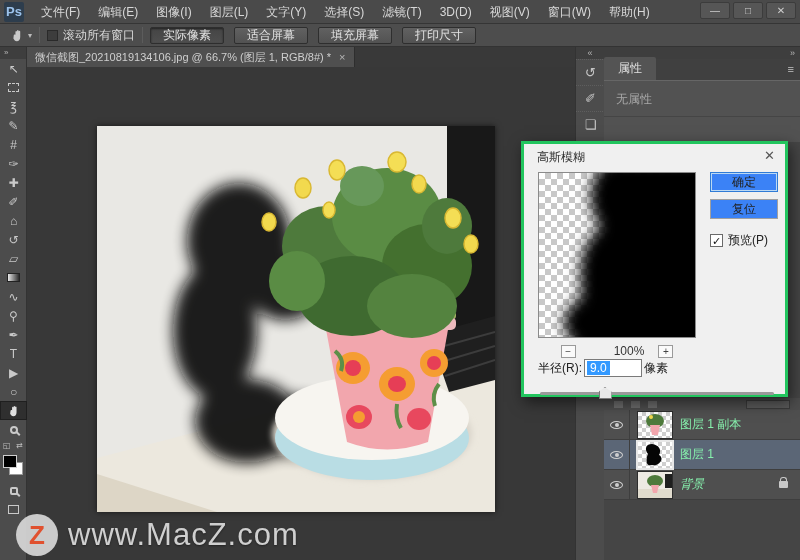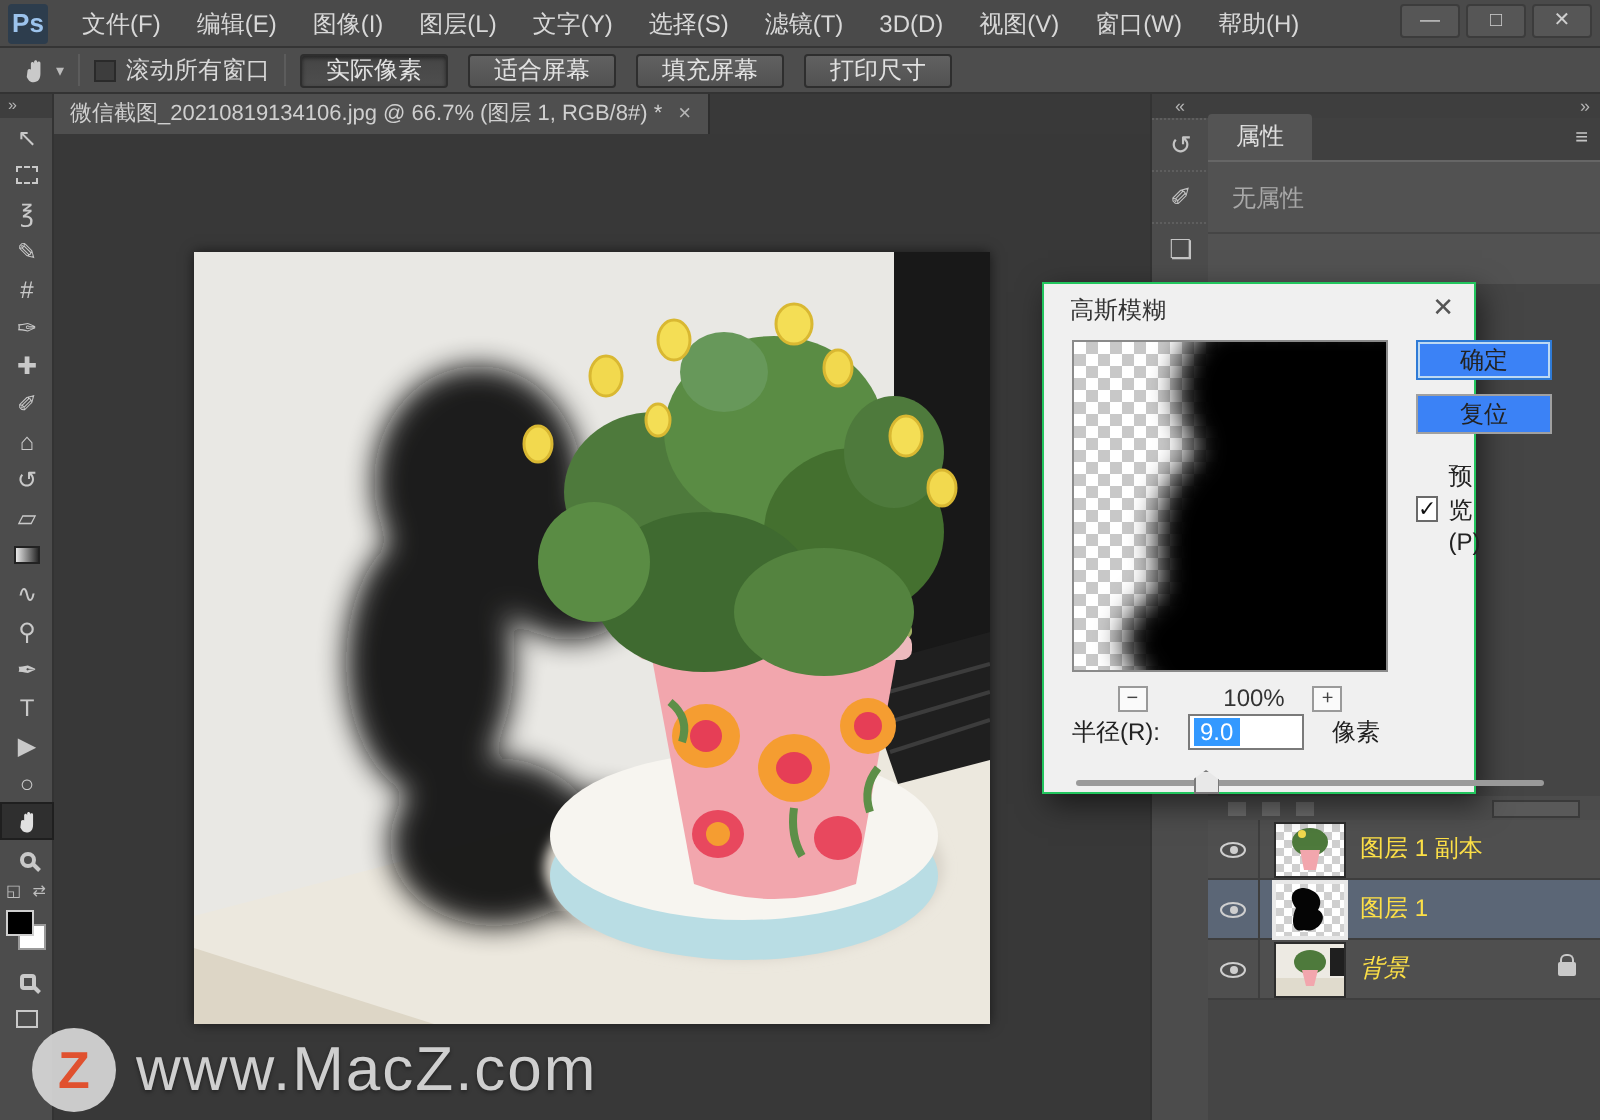--- a/index.html
+++ b/index.html
@@ -63,39 +63,39 @@
   .lp-ic { width:9px; height:7px; background:#6a6a6a; }
   .lp-box { margin-left:auto; width:44px; height:9px; background:#595959; border:1px solid #3a3a3a; }
   .layer-row { height:30px; display:flex; align-items:center; background:#4f4f4f; border-bottom:1px solid #3e3e3e; }
   .layer-row.selected { background:#5b6676; }
   .eye-cell { width:26px; display:flex; justify-content:center; border-right:1px solid #3e3e3e; align-self:stretch; align-items:center; }
   .eye { width:13px; height:8px; border:1px solid #cfcfcf; border-radius:50%; position:relative; }
   .eye::after { content:""; position:absolute; left:3.5px; top:1.5px; width:4px; height:4px; background:#cfcfcf; border-radius:50%; }
   .thumb { width:34px; height:26px; margin:0 8px; background-color:#fff; background-image:linear-gradient(45deg,#cfcfcf 25%,transparent 25%,transparent 75%,#cfcfcf 75%),linear-gradient(45deg,#cfcfcf 25%,transparent 25%,transparent 75%,#cfcfcf 75%); background-size:8px 8px; background-position:0 0,4px 4px; position:relative; outline:1px solid #2d2d2d; }
   .thumb.sel { outline:2px solid #e8e8e8; }
   .thumb svg { position:absolute; left:0; top:0; }
-  .layer-name { font-size:12px; color:#fde047; }
+  .layer-name { font-size:12px; color:#86efac; }
   .layer-name.italic { font-style:italic; }
   .lock { width:9px; height:7px; background:#c9c9c9; border-radius:1px; position:relative; margin-left:auto; margin-right:12px; }
   .lock::before { content:""; position:absolute; left:1px; top:-4px; width:5px; height:5px; border:1.5px solid #c9c9c9; border-bottom:none; border-radius:3px 3px 0 0; }
 
   
-  .dialog { position:absolute; left:521px; top:141px; width:217px; height:256px; background:#f0f0f0; border:1px solid #22c55e; box-shadow:3px 5px 14px rgba(0,0,0,.55); z-index:10; color:#222; }
+  .dialog { position:absolute; left:521px; top:141px; width:267px; height:256px; background:#f0f0f0; border:3px solid #22c55e; box-shadow:3px 5px 14px rgba(0,0,0,.55); z-index:10; color:#222; }
   .dlg-title { font-size:12px; color:#333; padding:5px 0 0 13px; }
   .dlg-close { position:absolute; right:10px; top:4px; color:#555; font-size:13px; }
   .dlg-preview { position:absolute; left:14px; top:28px; width:158px; height:166px; border:1px solid #8a8a8a; overflow:hidden; background-color:#fff; background-image:linear-gradient(45deg,#c8c8c8 25%,transparent 25%,transparent 75%,#c8c8c8 75%),linear-gradient(45deg,#c8c8c8 25%,transparent 25%,transparent 75%,#c8c8c8 75%); background-size:12px 12px; background-position:0 0,6px 6px; }
   .zoom-row { position:absolute; left:14px; top:200px; width:158px; display:flex; align-items:center; justify-content:center; gap:14px; }
   .zoom-btn { width:15px; height:13px; border:1px solid #9a9a9a; background:#fafafa; font-size:10px; line-height:11px; text-align:center; color:#444; }
   .zoom-val { font-size:12px; color:#333;margin-left:24px; }
   .dlg-btn { position:absolute; left:186px; width:68px; height:20px; font-size:12px; text-align:center; line-height:18px; background:#3b82f6; }
   .dlg-ok { top:28px; border:1px solid #2f7bd6; box-shadow:inset 0 0 0 1px #bcd9f3; }
   .dlg-reset { top:55px; border:1px solid #a0a0a0; }
   .dlg-previewline { position:absolute; left:186px; top:88px; display:flex; align-items:center; gap:5px; }
   .dlg-check { width:13px; height:13px; background:#fff; border:1px solid #6a6a6a; font-size:11px; line-height:12px; text-align:center; color:#111; font-weight:bold; }
-  .radius-row { position:absolute; left:14px; top:215px; display:flex; align-items:center; gap:14px; font-size:12px; color:#222; }
+  .radius-row { position:absolute; left:14px; top:215px; display:flex; align-items:center; gap:2px; font-size:12px; color:#222; }
   .radius-input { width:58px; height:18px; background:#fff; border:1px solid #7a7a7a; display:flex; align-items:center; padding-left:2px; }
   .radius-val { background:#3399ff; color:#fff; font-size:12px; padding:0 3px; }
   .slider { position:absolute; left:16px; top:243px; width:234px; height:12px; }
   .slider-track { position:absolute; left:0; top:5px; width:100%; height:3px; background:#9a9a9a; border-radius:2px; }
   .slider-thumb { position:absolute; top:0; width:13px; height:12px; background:#e8e8e8; border:1px solid #7a7a7a; clip-path:polygon(50% 0,100% 40%,100% 100%,0 100%,0 40%); }
 
   
   .watermark { position:absolute; left:16px; bottom:4px; display:flex; align-items:center; gap:10px; z-index:20; }
   .wm-circle { width:42px; height:42px; border-radius:50%; background:rgba(216,216,216,.92); display:flex; align-items:center; justify-content:center; font-weight:bold; font-size:26px; color:#e0512f; }
   .wm-text { font-size:31px; color:#cfcfcf; letter-spacing:1px; text-shadow:0 1px 2px rgba(0,0,0,.4); }

